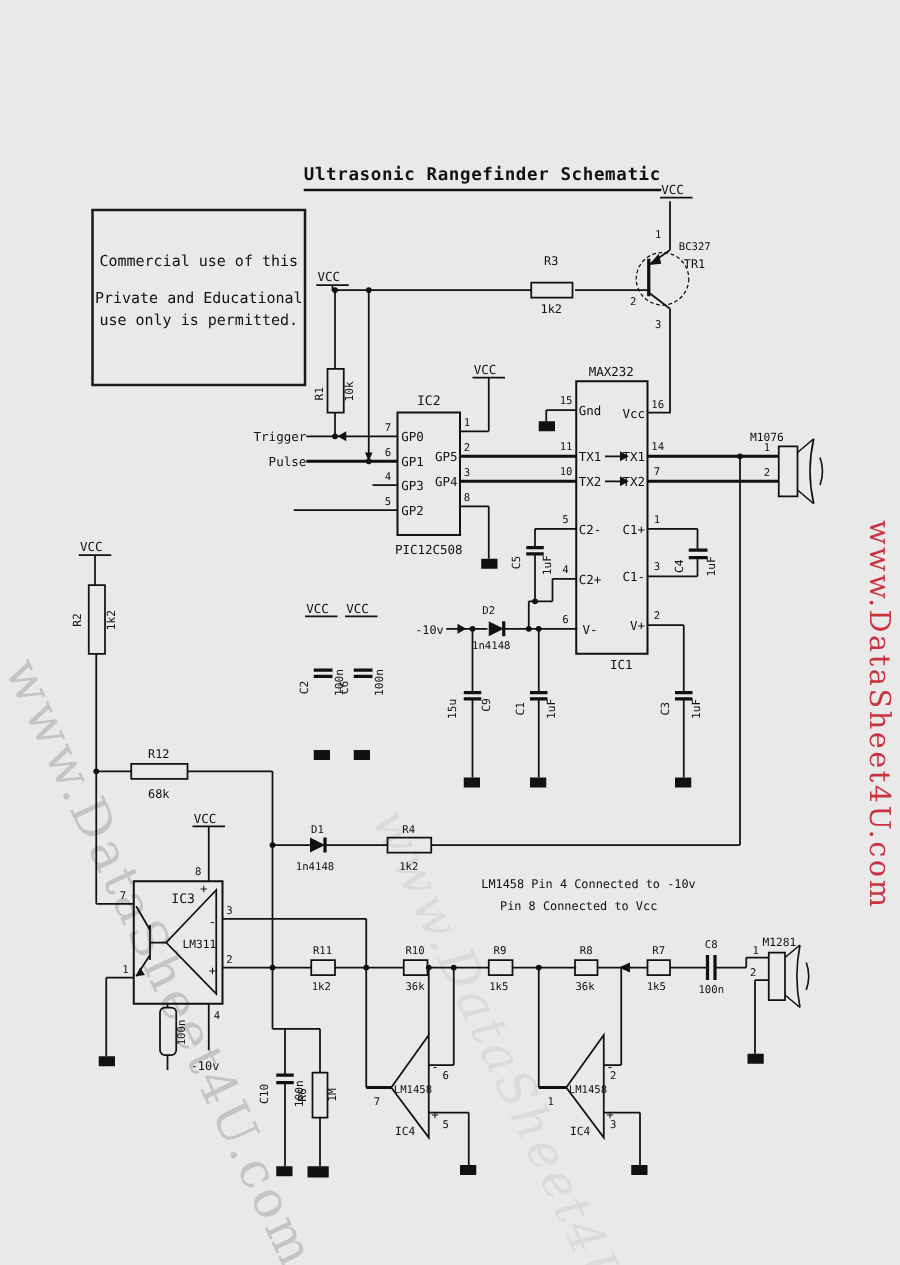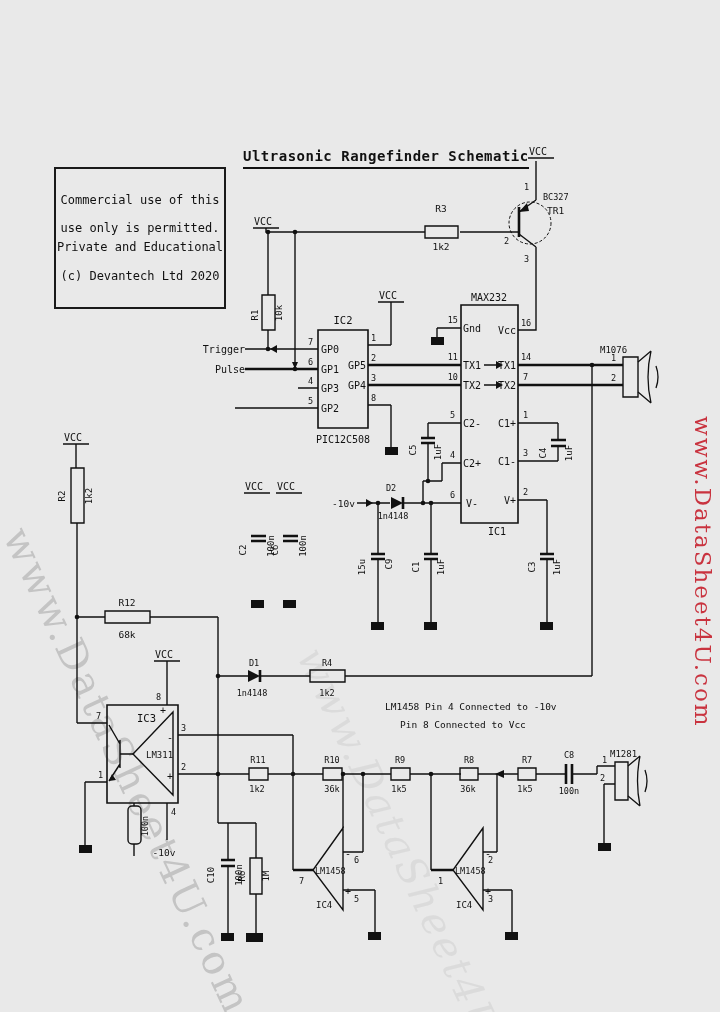--- a/index.html
+++ b/index.html
@@ -1,20 +1,20 @@
 <!DOCTYPE html>
 <html><head>
 <meta charset="utf-8">
 <style>
   html,body{margin:0;padding:0;}
   #page{position:relative;width:720px;height:1012px;background:#e9e9e9;overflow:hidden;
         font-family:"DejaVu Sans Mono",monospace;color:#111;}
-  #title{position:absolute;left:243px;top:148px;font-size:14px;font-weight:bold;
+  #title{position:absolute;left:243px;top:132px;font-size:14px;font-weight:bold;
          letter-spacing:.5px;border-bottom:2px solid #111;padding-bottom:3px;}
-  #notice{position:absolute;left:54px;top:167px;width:168px;height:138px;
+  #notice{position:absolute;left:73px;top:167px;width:168px;height:138px;
           border:2px solid #1a1a1a;font-size:12px;line-height:1.55;text-align:center;
           display:flex;flex-direction:column;justify-content:center;}
   #notice .gap{height:10px;}
   .wm-side{position:absolute;left:716px;top:416px;width:340px;transform-origin:0 0;
            transform:rotate(90deg);font-family:"DejaVu Serif",serif;font-size:23px;
            letter-spacing:2px;}
   .wm-diag{position:absolute;transform-origin:0 0;font-family:"DejaVu Serif",serif;
            font-size:40px;letter-spacing:3px;pointer-events:none;}
   svg{position:absolute;left:0;top:0;}
   text{font-family:"DejaVu Sans Mono",monospace;fill:#111;}
@@ -27,24 +27,23 @@
 <div id="page">
 
   <div class="wm-diag" style="left:36px;top:520px;transform:rotate(65deg);color:rgba(140,140,140,.40);">www.DataSheet4U.com</div>
   <div class="wm-diag" style="left:330px;top:640px;transform:rotate(65deg);color:rgba(150,150,150,.16);font-style:italic;">www.DataSheet4U.com</div>
 
   <div id="title">Ultrasonic Rangefinder Schematic</div>
 
   <div id="notice">
     <div>Commercial use of this</div>
     <div class="gap"></div>
+    <div>Private and Educational</div>
     <div>use only is permitted.</div>
-    <div>Private and Educational</div>
     <div class="gap"></div>
-    <div>(c) Devantech Ltd 2020</div>
   </div>
 
   <div class="wm-side" style="color:#c9333f;">www.DataSheet4U.com</div>
 
   <svg width="720" height="1012" viewBox="0 0 720 1012">
 
     <path fill="none" stroke="#111" stroke-width="1.4" d="
       M63,444 H89 M253,228 H279 M378,302 H404 M528,158 H554 M244,493 H270 M276,493 H302 M154,661 H180
       M76,444 V468 M77,523 V723
       M266,228 V232 H425 M460,232 H519

